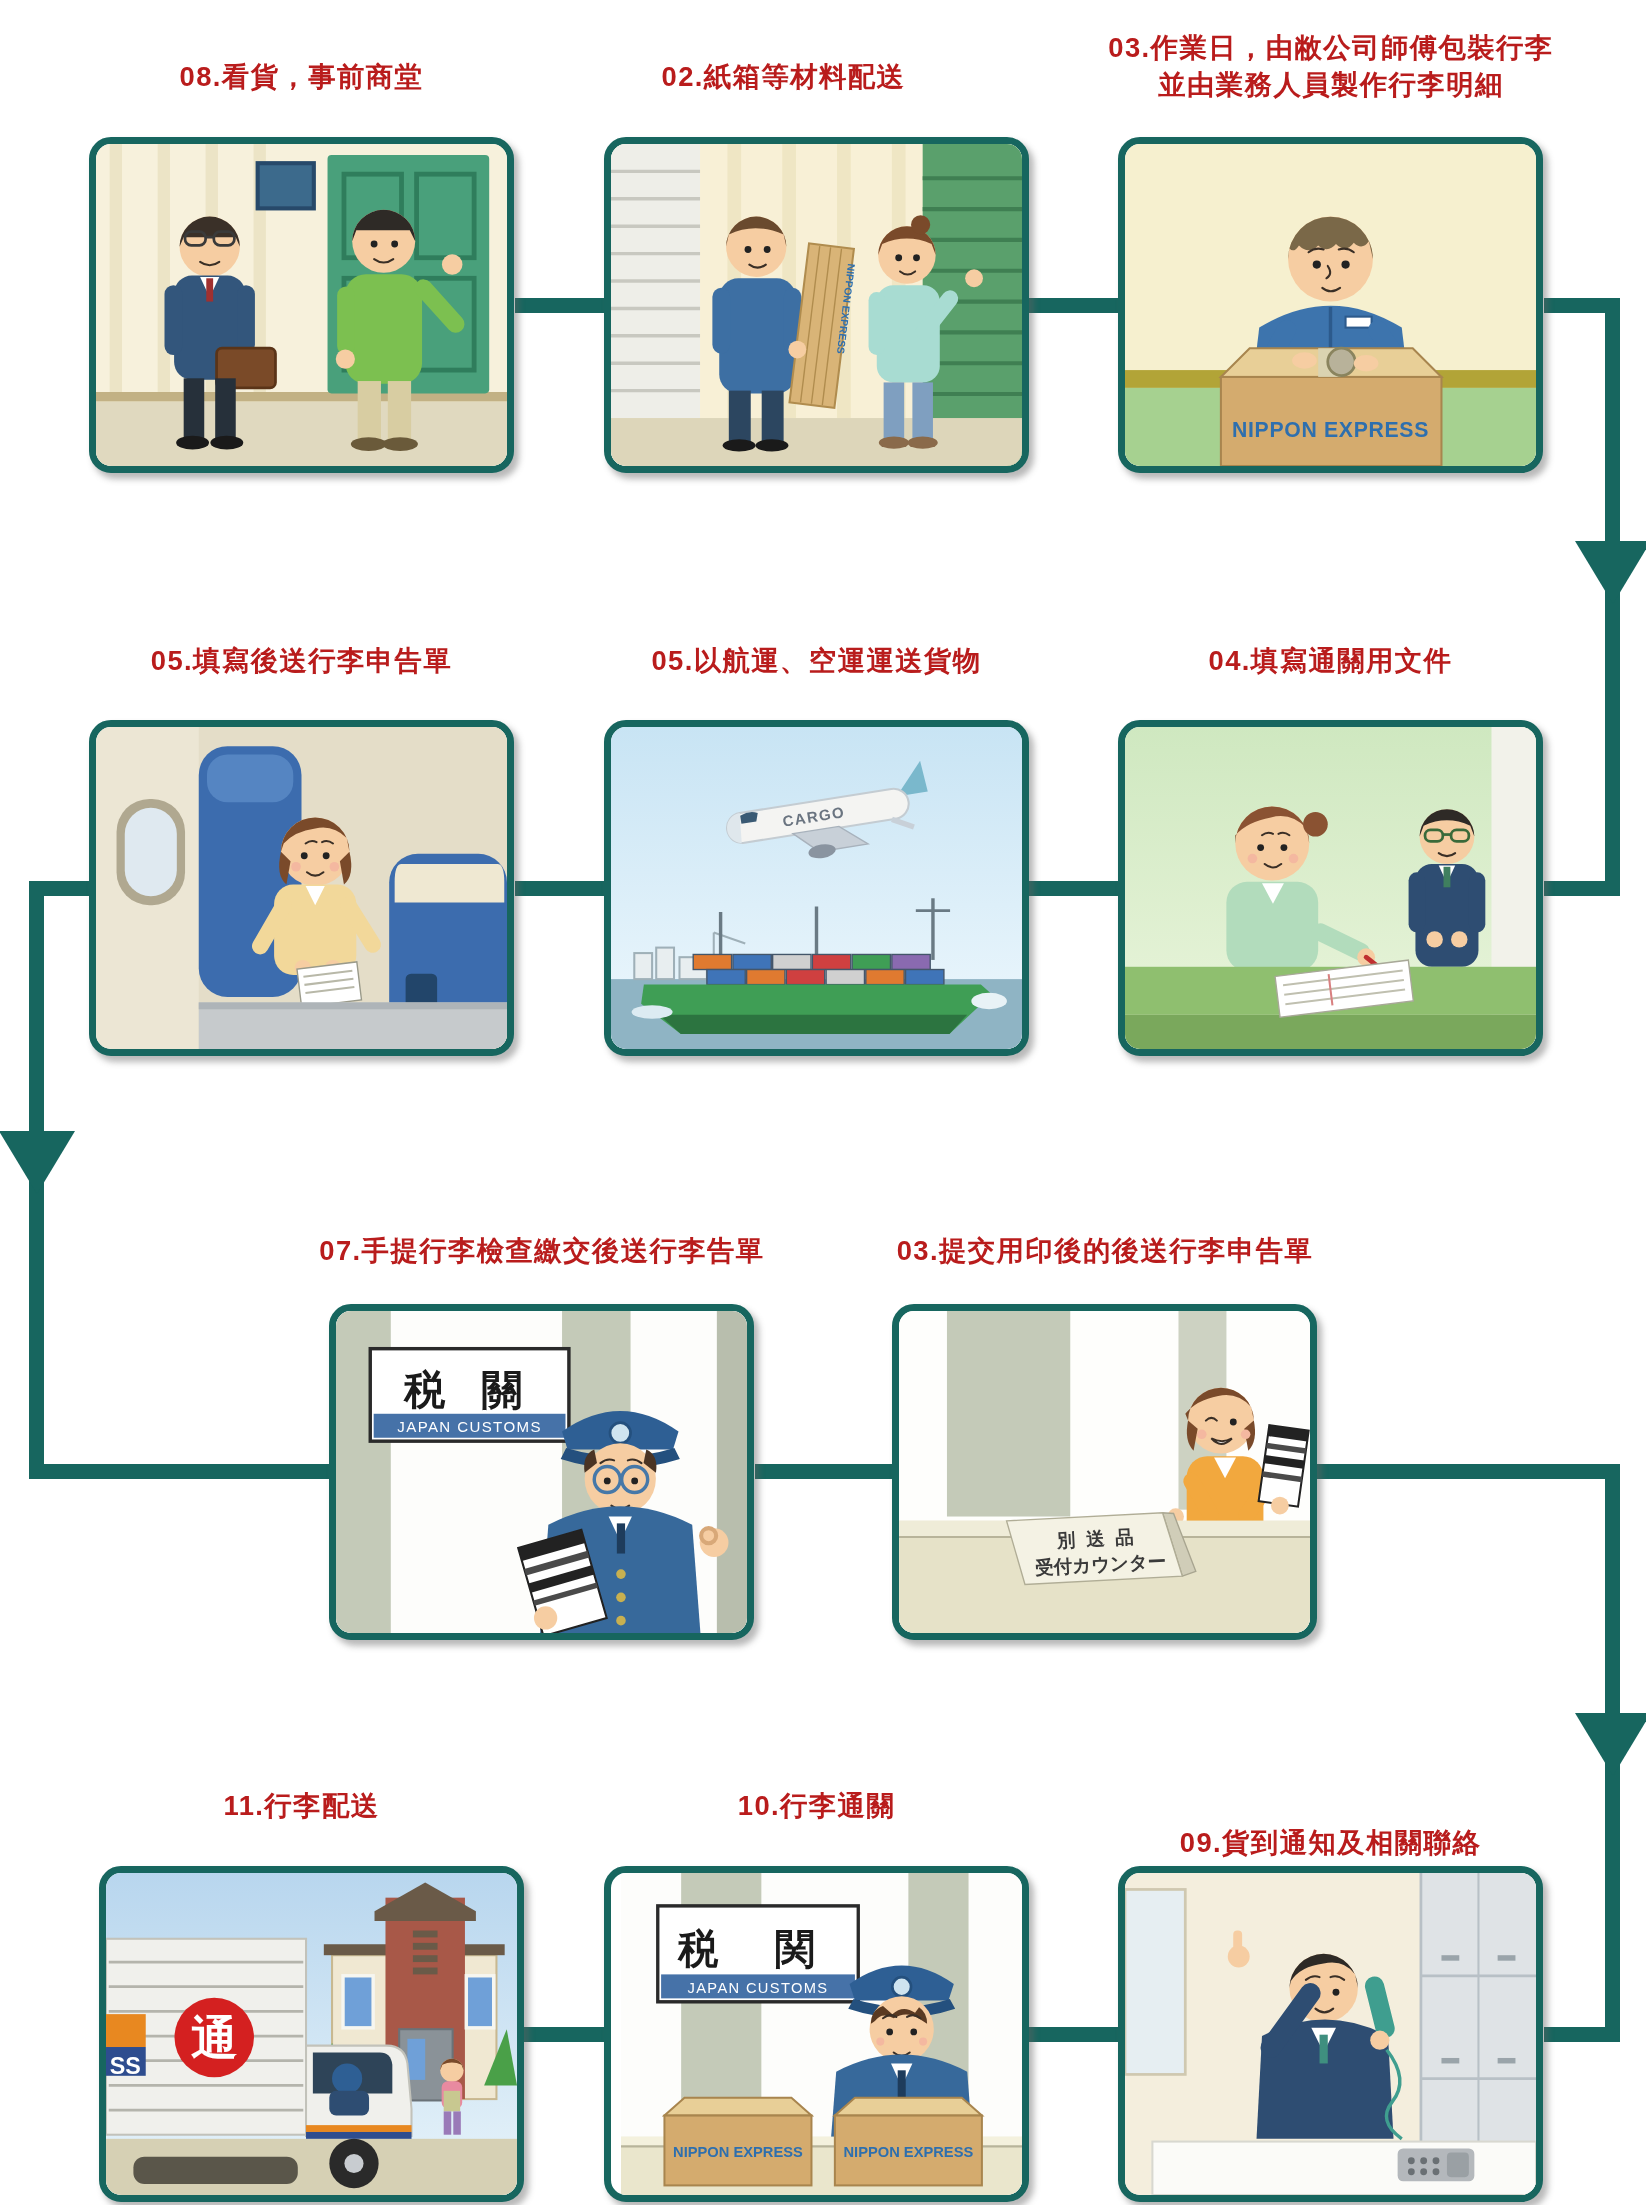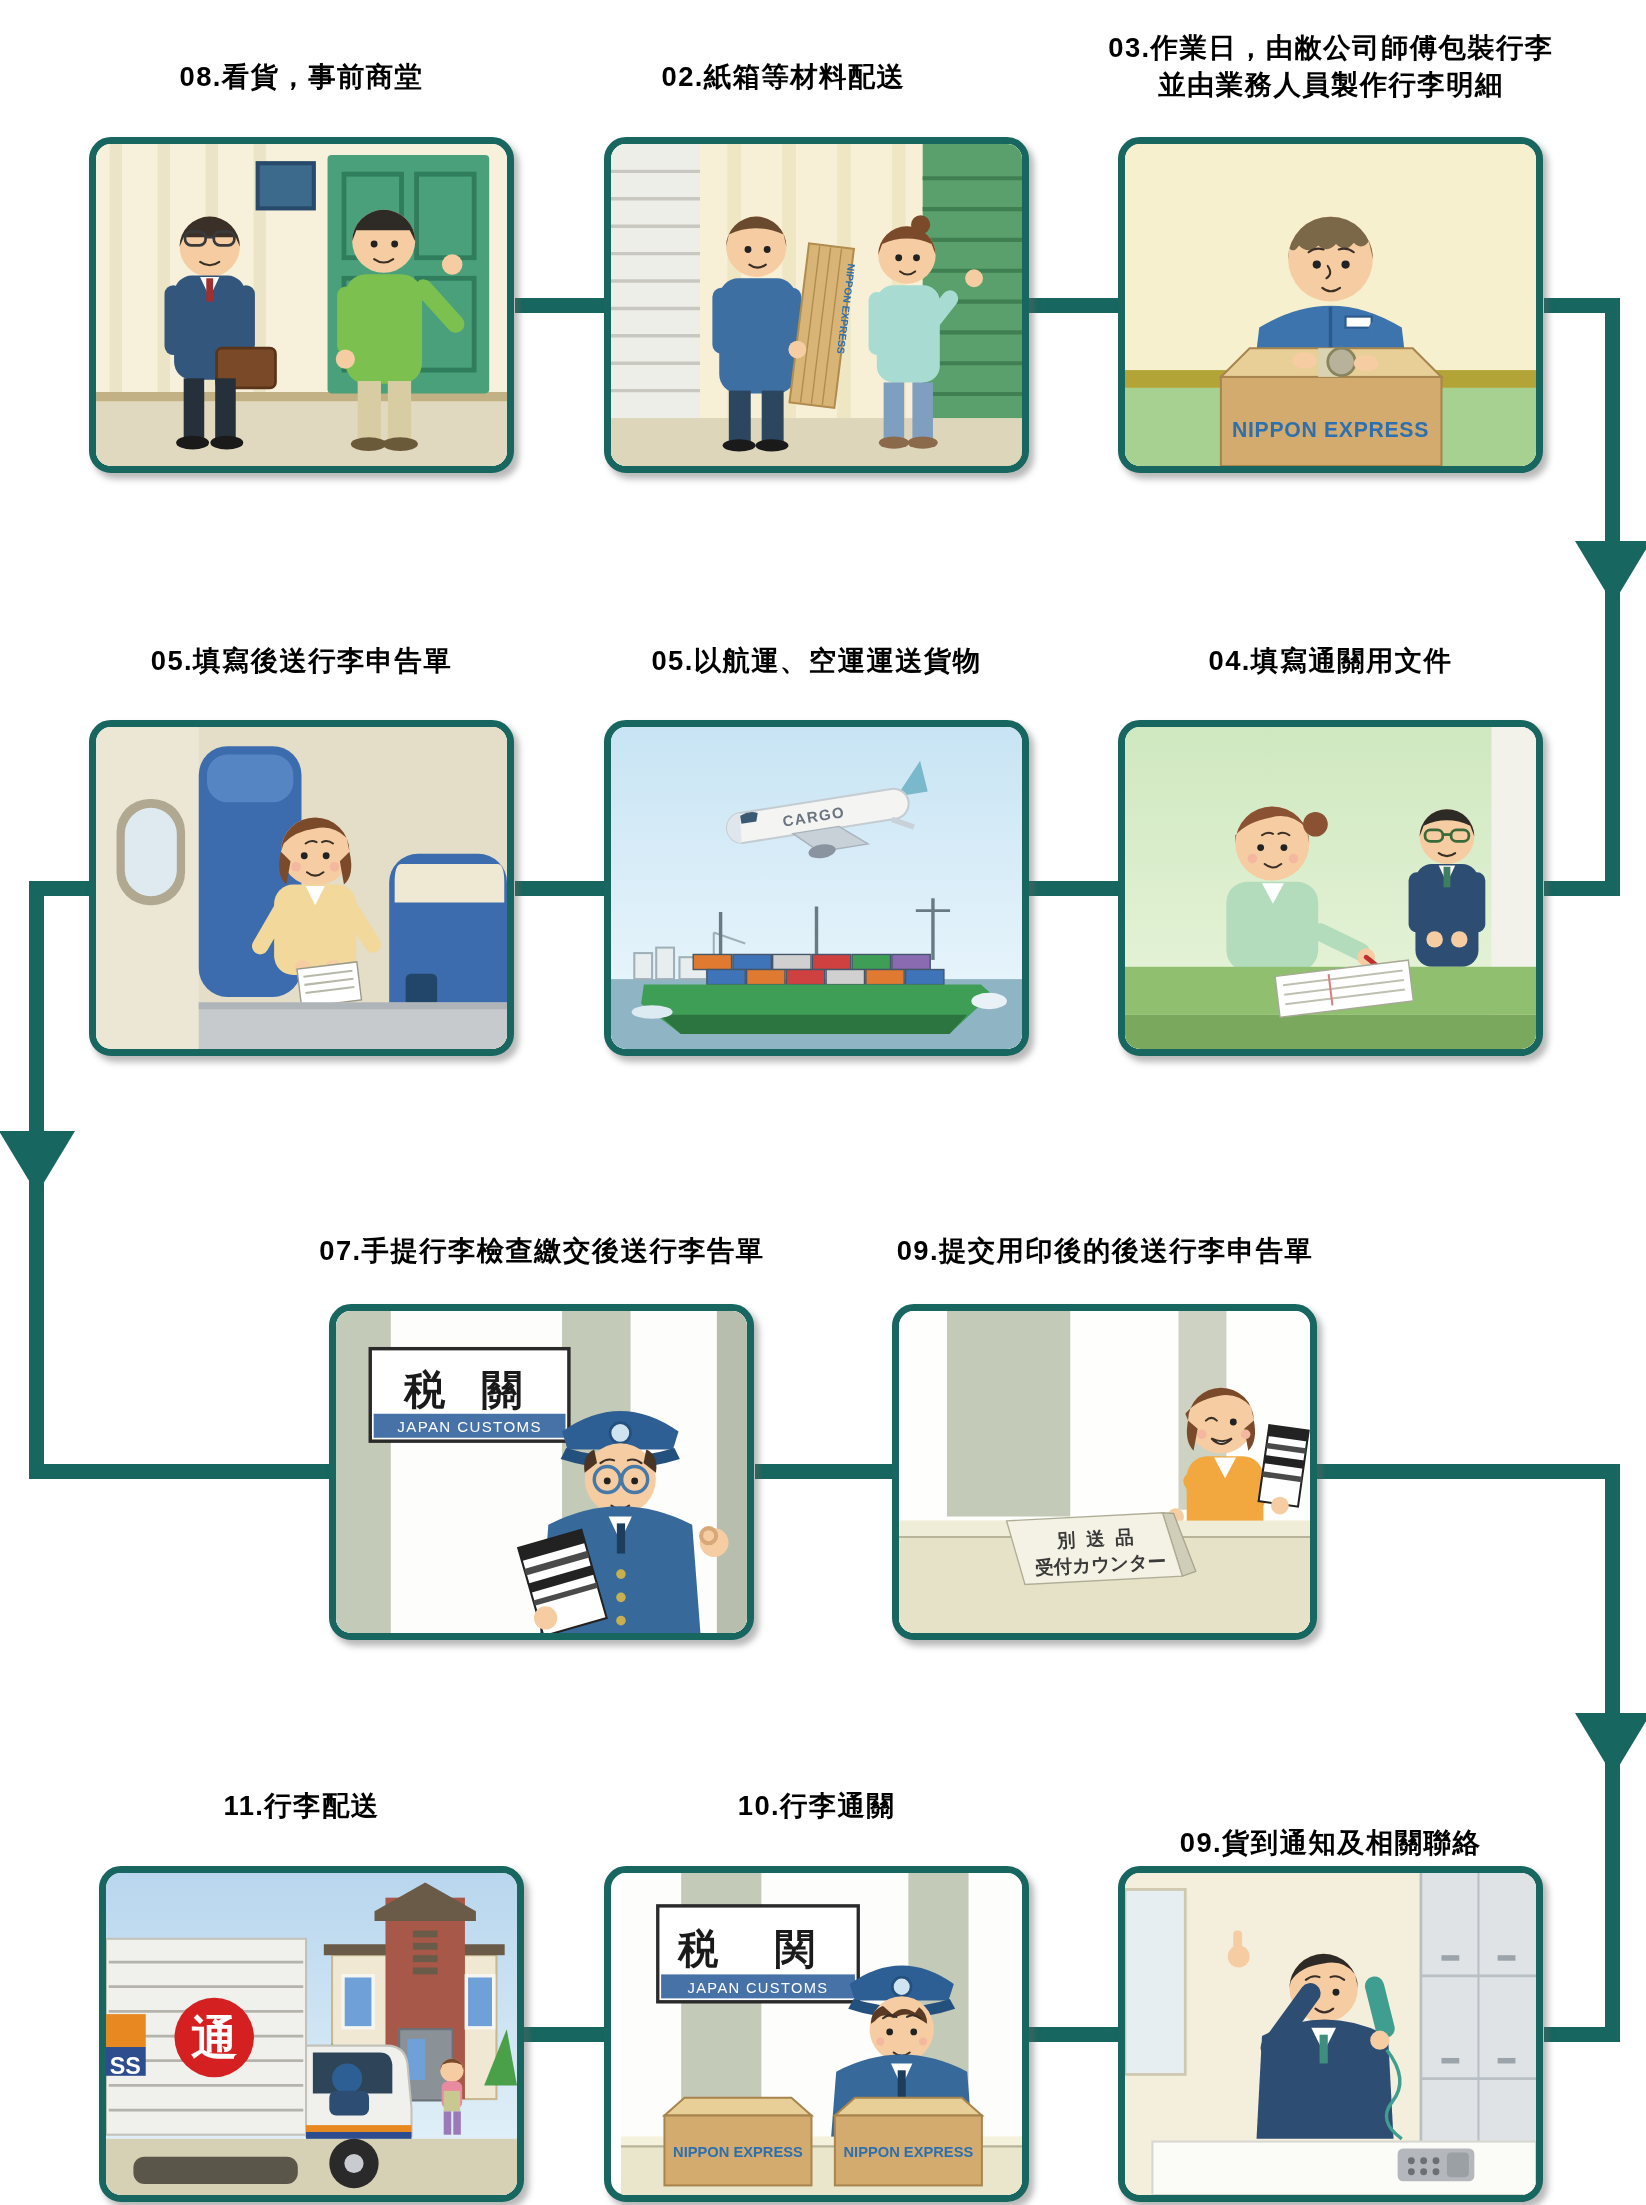--- a/index.html
+++ b/index.html
@@ -1,18 +1,18 @@
 <!DOCTYPE html>
 <html style="font-size:11px"><head>
 <meta charset="utf-8">
 <style>
   html,body{margin:0;padding:0;background:#ffffff;}
   .canvas{position:relative;width:1647px;height:2205px;background:#ffffff;overflow:hidden;
           font-family:"Liberation Sans",sans-serif;}
-  .step-label{position:absolute;font-weight:bold;font-size:27.4px;color:#000000;
+  .step-label{position:absolute;font-weight:bold;font-size:27.4px;color:#b91c1c;
               text-align:center;line-height:37px;letter-spacing:1.4px;}
   .card{position:absolute;width:425px;height:336px;border:7.5px solid #17665f;border-radius:22px;
         background:#fff;box-sizing:border-box;overflow:hidden;
         box-shadow:4.1px 5.5px 6.9px rgba(100,100,100,.45);}
   .card svg{display:block;width:100%;height:100%;}
   .seg{position:absolute;background:#17665f;}
   .arrow{position:absolute;width:0;height:0;border-left:38px solid transparent;
          border-right:38px solid transparent;border-top:63px solid #17665f;}
   
   .skin{fill:#f6cda2}
@@ -48,21 +48,21 @@
   <div class="step-label" style="left:89px;top:58px;width:425px;">08.看貨，事前商堂</div>
   <div class="step-label" style="left:571px;top:58px;width:425px;">02.紙箱等材料配送</div>
   <div class="step-label" style="left:1091px;top:29px;width:480px;">
     <span>03.作業日，由敝公司師傅包裝行李</span><br>
     <span>並由業務人員製作行李明細</span>
   </div>
   <div class="step-label" style="left:89px;top:642px;width:425px;">05.填寫後送行李申告單</div>
   <div class="step-label" style="left:604px;top:642px;width:425px;">05.以航運、空運運送貨物</div>
   <div class="step-label" style="left:1118px;top:642px;width:425px;">04.填寫通關用文件</div>
   <div class="step-label" style="left:302px;top:1232px;width:480px;">07.手提行李檢查繳交後送行李告單</div>
-  <div class="step-label" style="left:865px;top:1232px;width:480px;">09.提交用印後的後送行李申告單</div>
+  <div class="step-label" style="left:865px;top:1232px;width:480px;">03.提交用印後的後送行李申告單</div>
   <div class="step-label" style="left:89px;top:1787px;width:425px;">11.行李配送</div>
   <div class="step-label" style="left:604px;top:1787px;width:425px;">10.行李通關</div>
   <div class="step-label" style="left:1118px;top:1824px;width:425px;">09.貨到通知及相關聯絡</div>
 
   <div class="card" style="left:89px;top:137px;">
     <svg viewBox="0 0 600 470" preserveAspectRatio="none">
       <rect width="600" height="470" fill="#f7f1dc"></rect>
       <g fill="#ece4c6">
         <rect x="20" y="0" width="18" height="362"></rect>
           <rect x="90" y="0" width="18" height="362"></rect>

